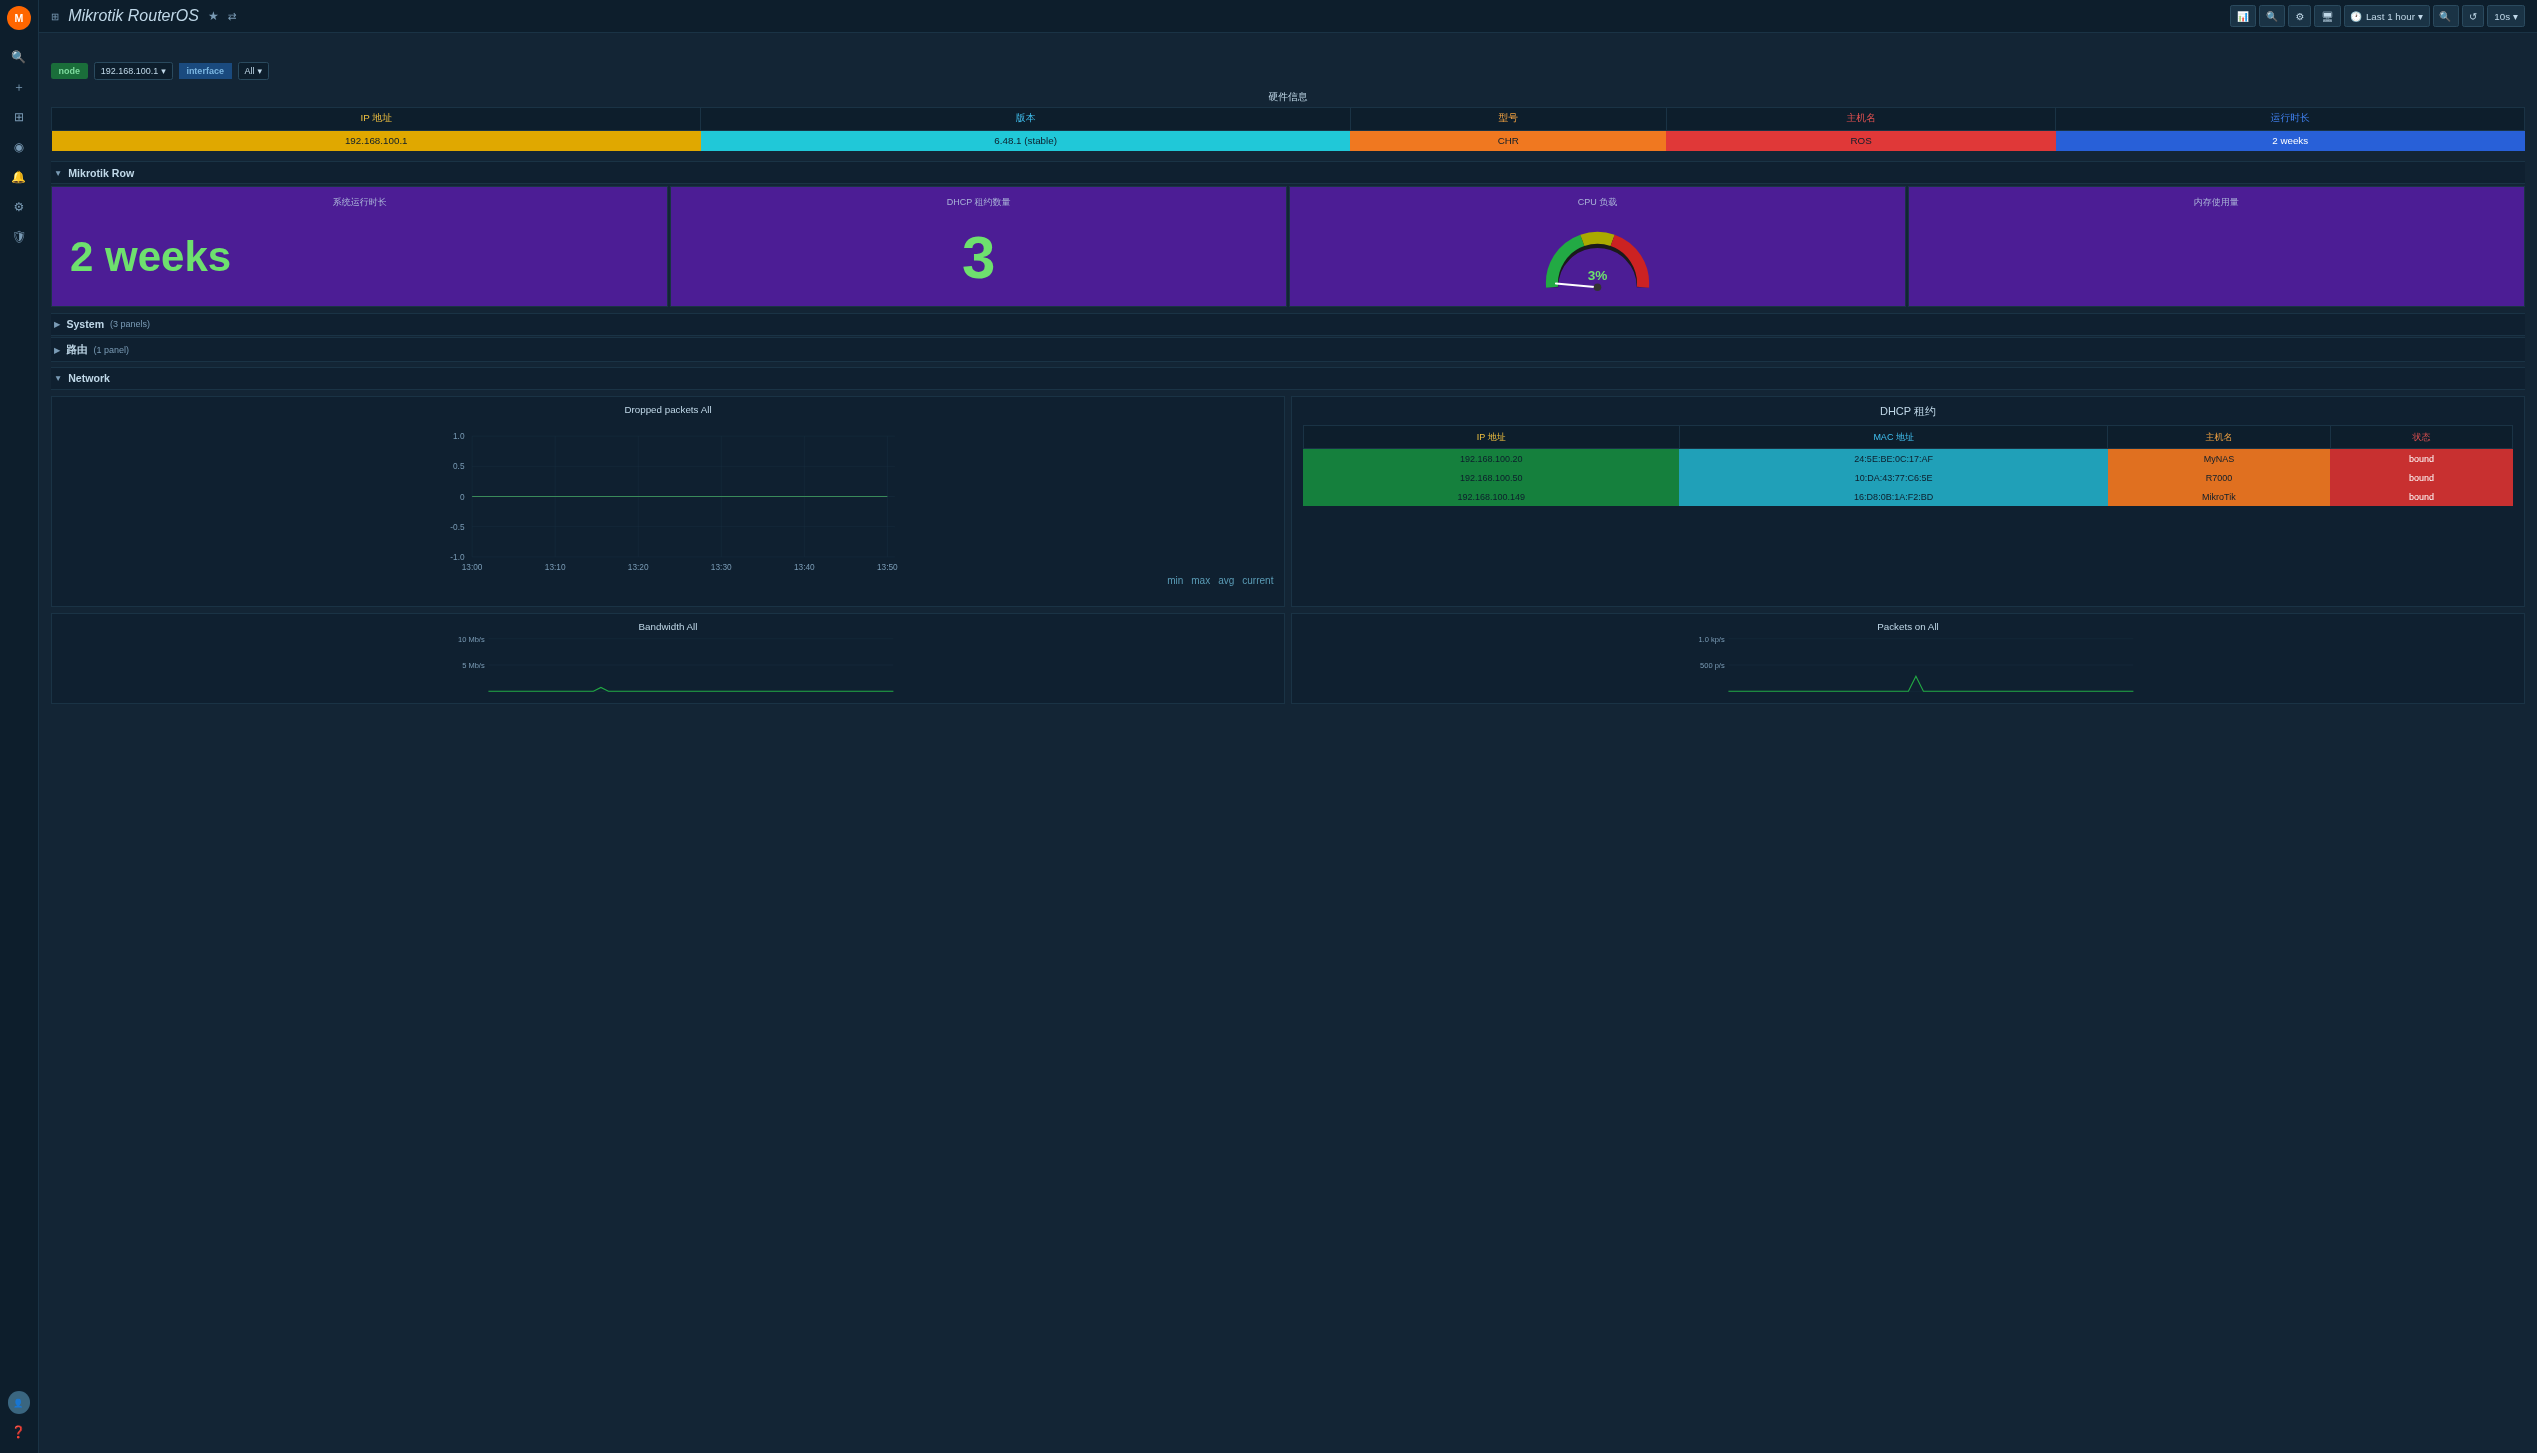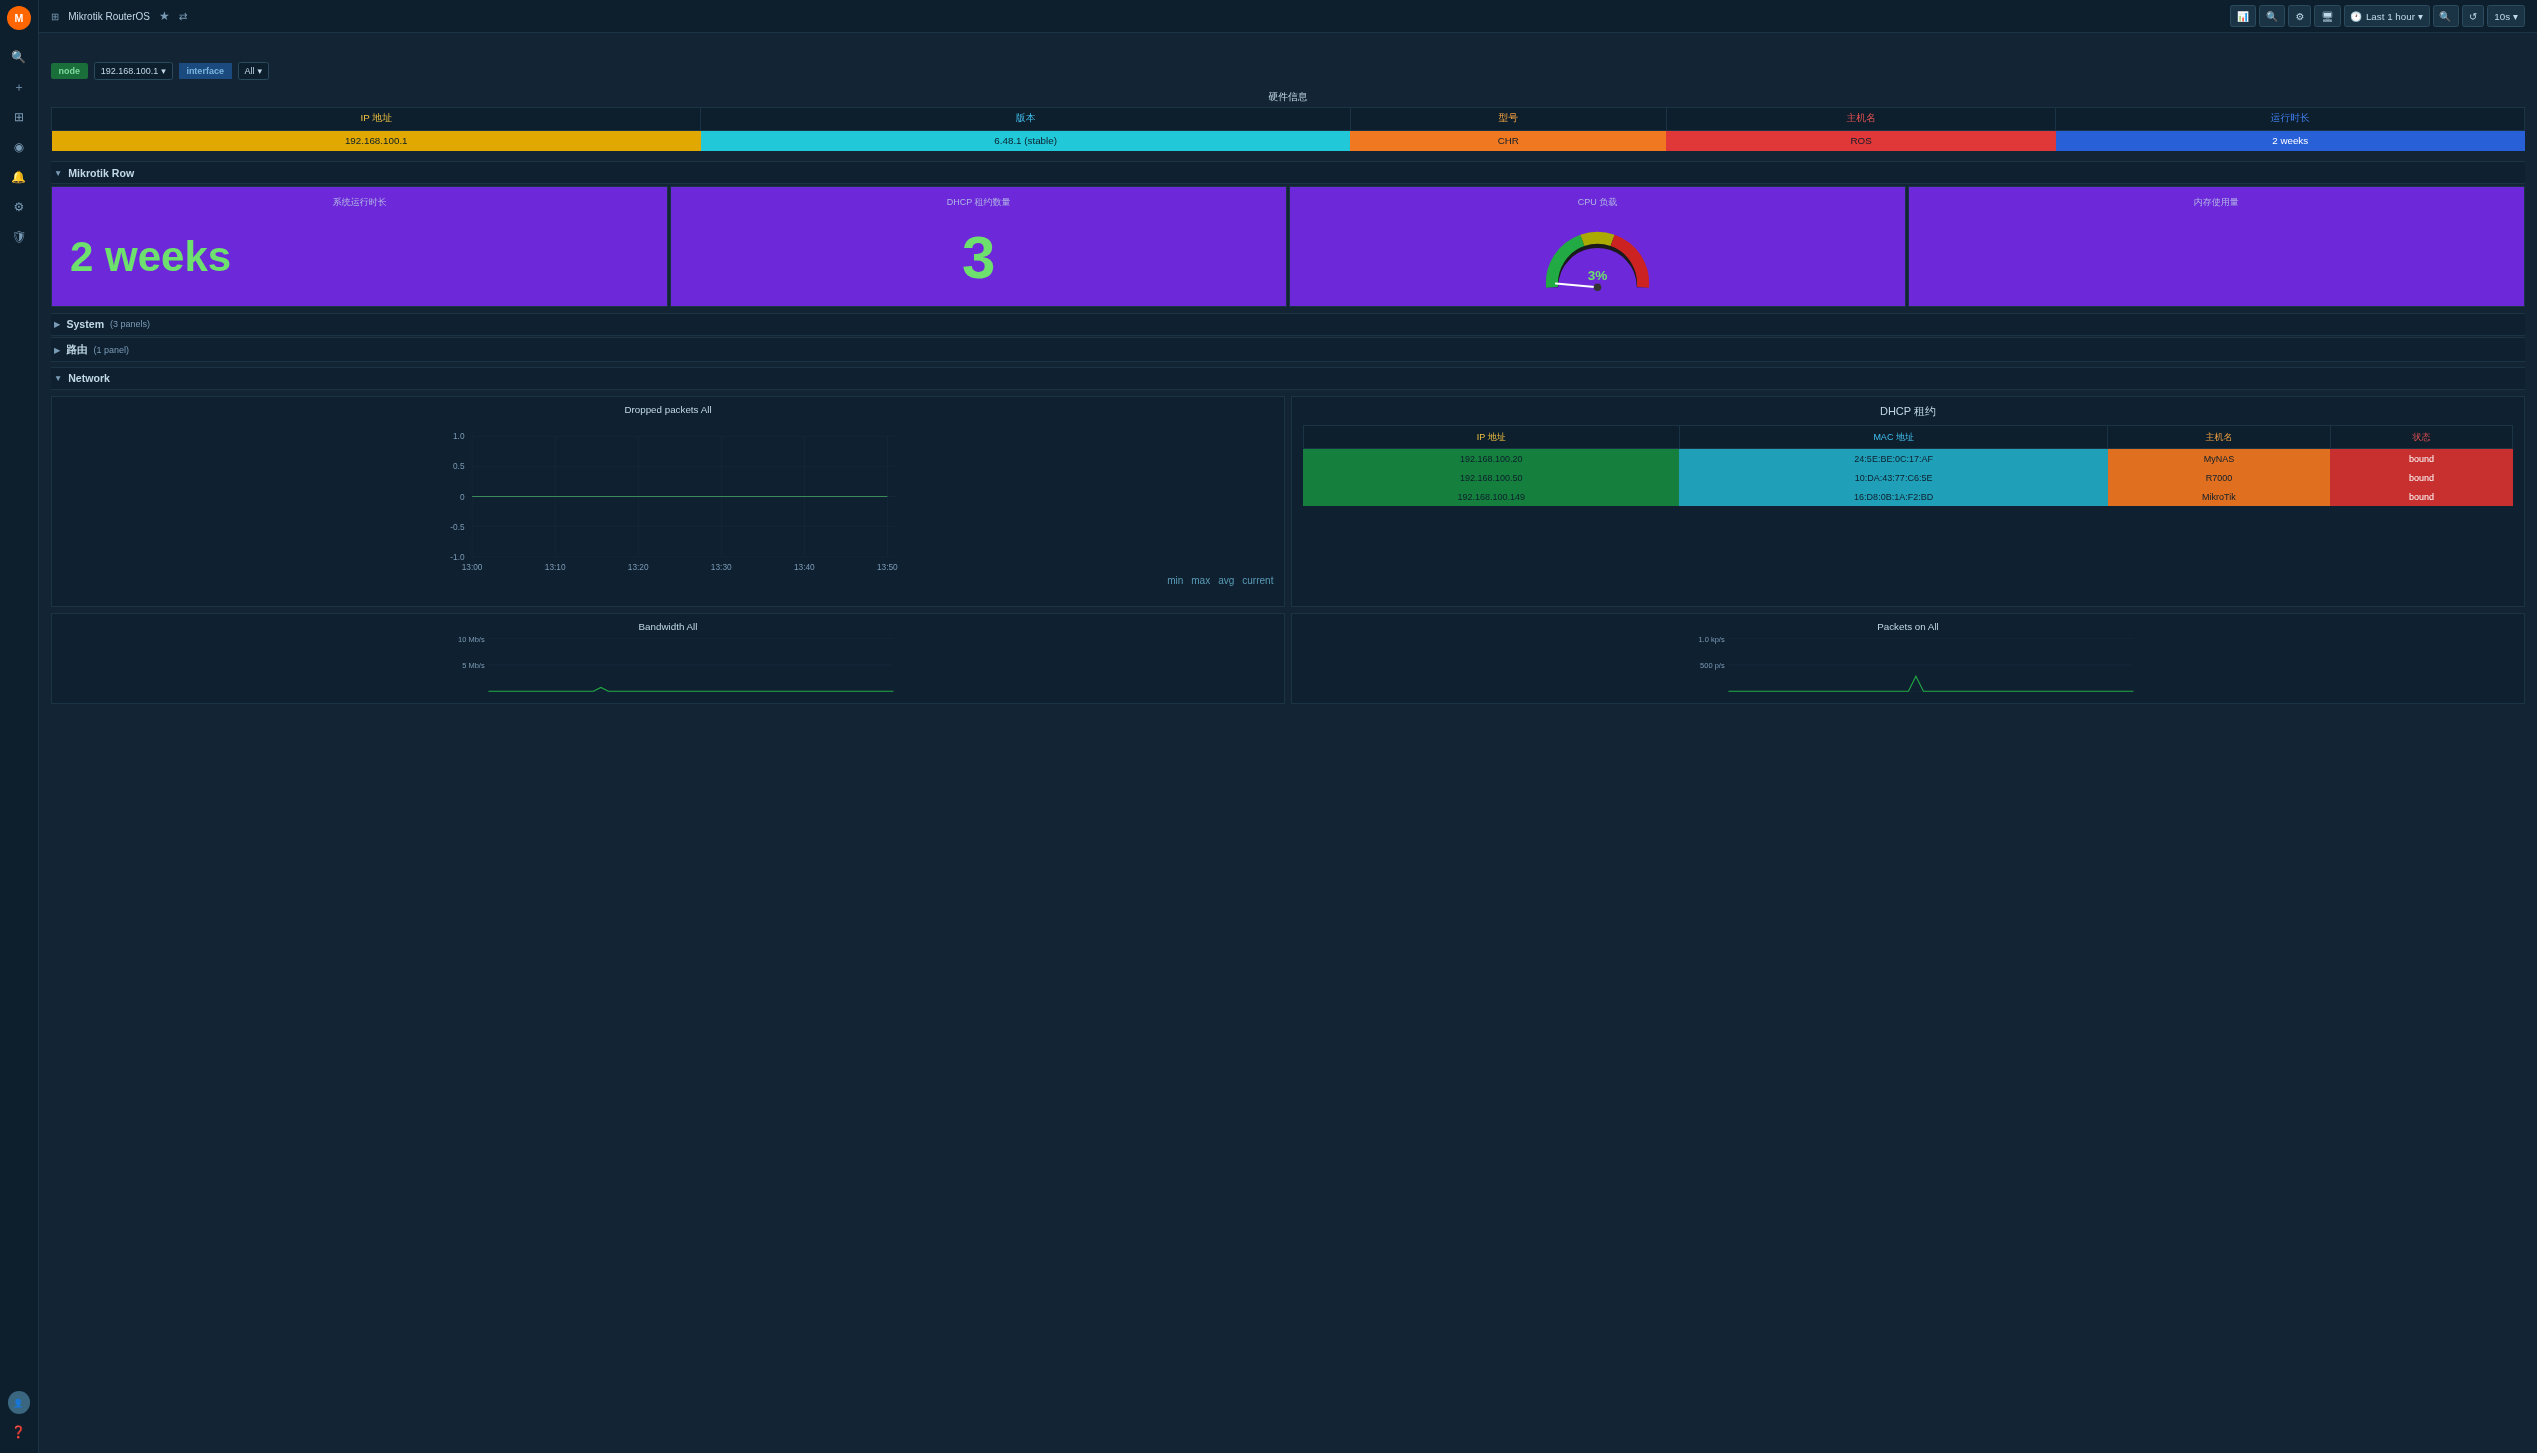--- a/index.html
+++ b/index.html
@@ -65,23 +65,23 @@
       border-bottom: 0.8px solid #1a3345;
       padding: 0 12px;
       height: 33px;
       display: flex;
       align-items: center;
       gap: 9px;
       flex-shrink: 0;
     }
     .topbar-title {
       color: #c0d8e8;
-      font-size: 10px;
+      font-size: 16px;
       font-weight: 500;
-      display: flex; align-items: center; gap: 6px;
+      display: flex; align-items: center; gap: 6px; font-style: italic;
     }
     .topbar-icons {
       margin-left: auto;
       display: flex; align-items: center; gap: 3px;
     }
     .topbar-btn {
       background: #1a3345;
       border: 0.8px solid #2a4a5e;
       border-radius: 2.3px;
       padding: 3px 6px;
@@ -206,21 +206,21 @@
       color: #7a9bb5;
       font-size: 8.3px;
     }
     .dashboard-panels {
       display: grid;
       grid-template-columns: repeat(4, 1fr);
       gap: 1.5px;
       margin-bottom: 6px;
     }
     .panel {
-      background: #6d28d9;
+      background: #4c1d95;
       border: 0.8px solid #1a3345;
       padding: 9px 12px;
       min-height: 121px;
       display: flex;
       flex-direction: column;
     }
     .panel-title {
       color: #c0d8e8;
       font-size: 9px;
       text-align: center;

